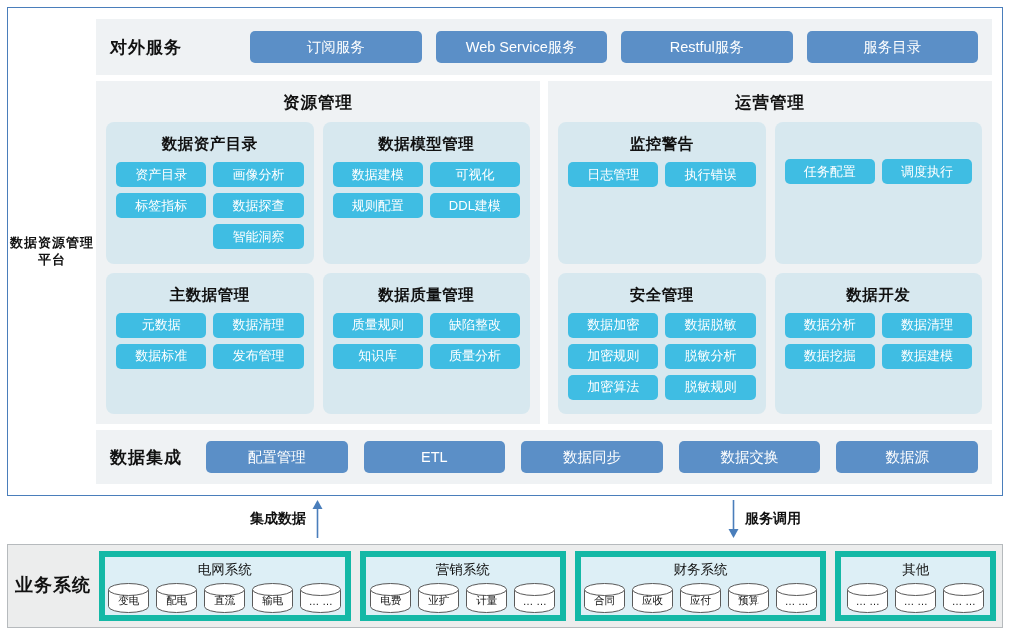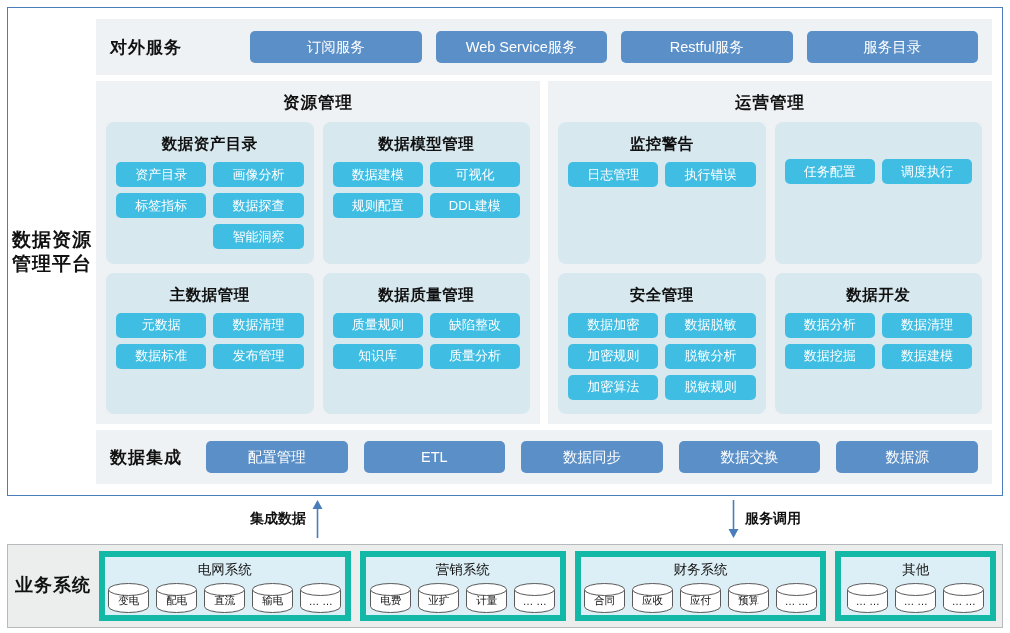--- a/index.html
+++ b/index.html
@@ -14,21 +14,21 @@
 
   
   .platform{
     position:absolute;left:7px;top:7px;width:996px;height:489px;
     border:1.5px solid #4a7ebb;background:#ffffff;box-sizing:border-box;
     display:flex;align-items:stretch;
   }
   .platform-title{
     width:88px;flex:0 0 88px;
     display:flex;align-items:center;justify-content:center;
-    font-size:19px;font-weight:bold;line-height:1.25;text-align:center;
+    font-size:13px;font-weight:bold;line-height:1.25;text-align:center;
     letter-spacing:1px;color:#111;
   }
   .platform-body{
     flex:1;display:flex;flex-direction:column;gap:6px;
     padding:11px 10px 11px 0;box-sizing:border-box;
   }
 
   
   .ext-strip{
     background:#eff2f4;height:56px;flex:0 0 56px;

